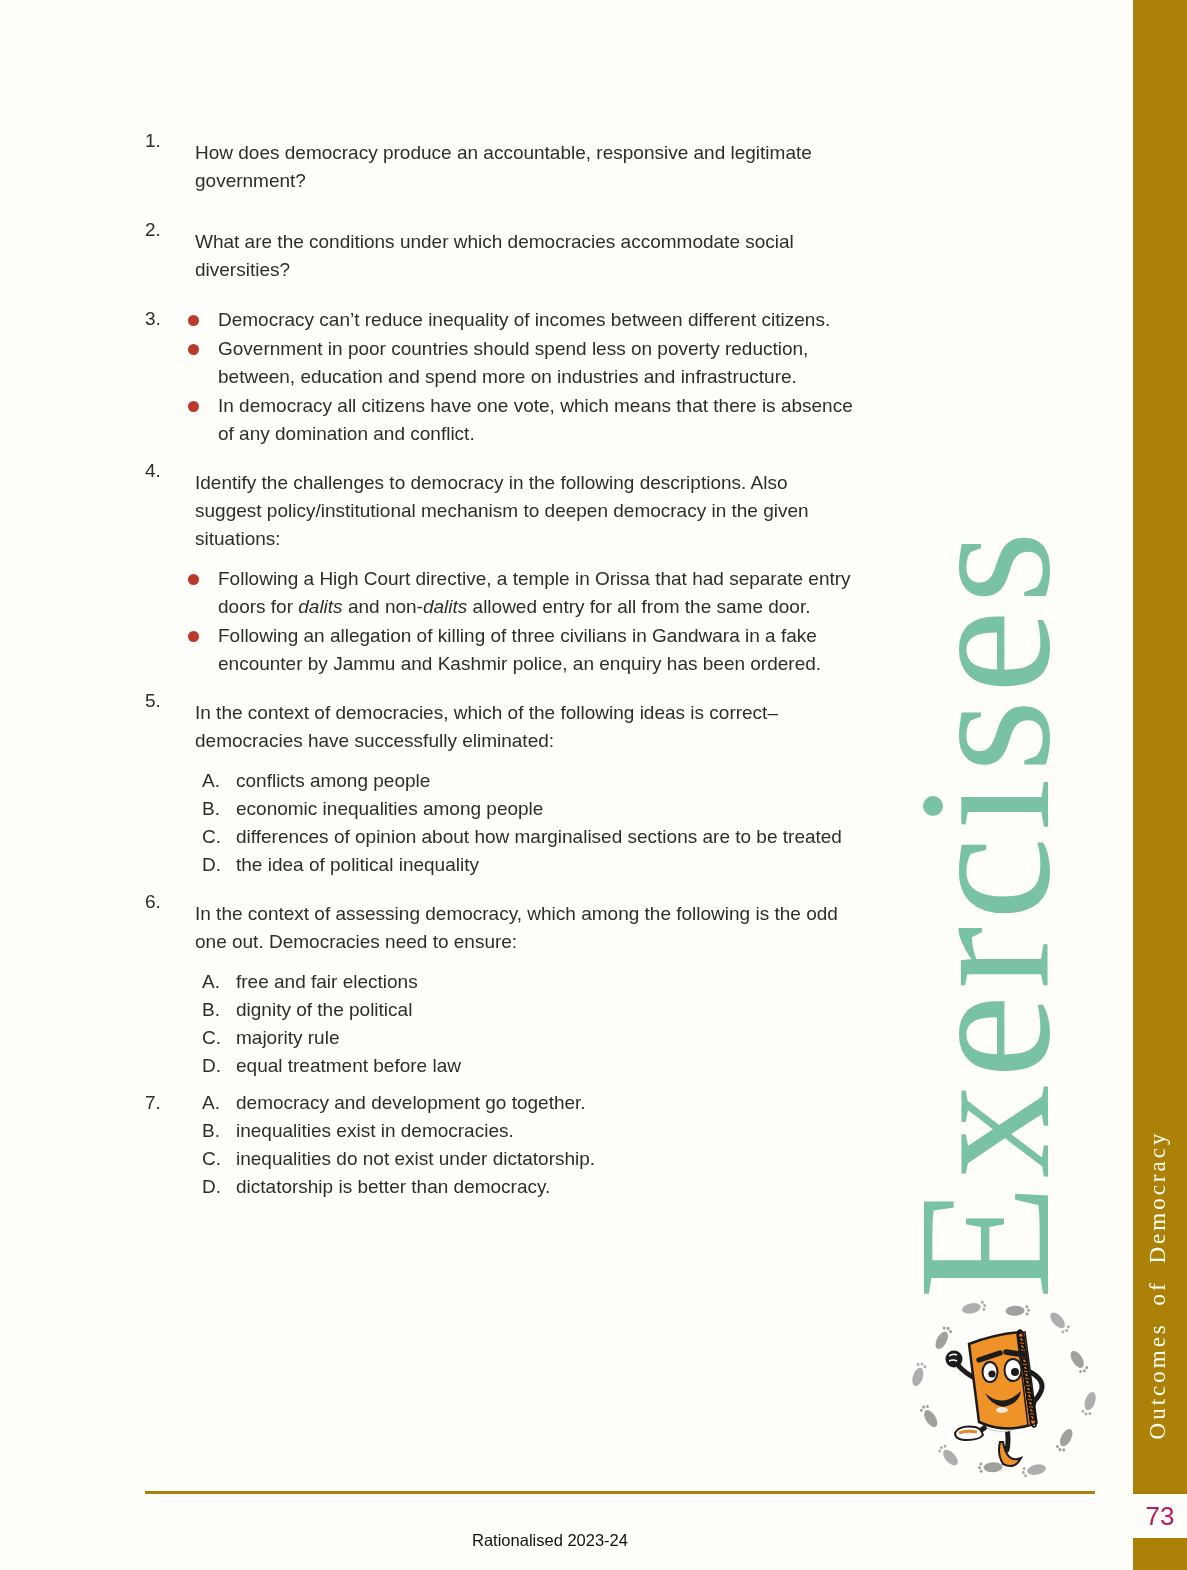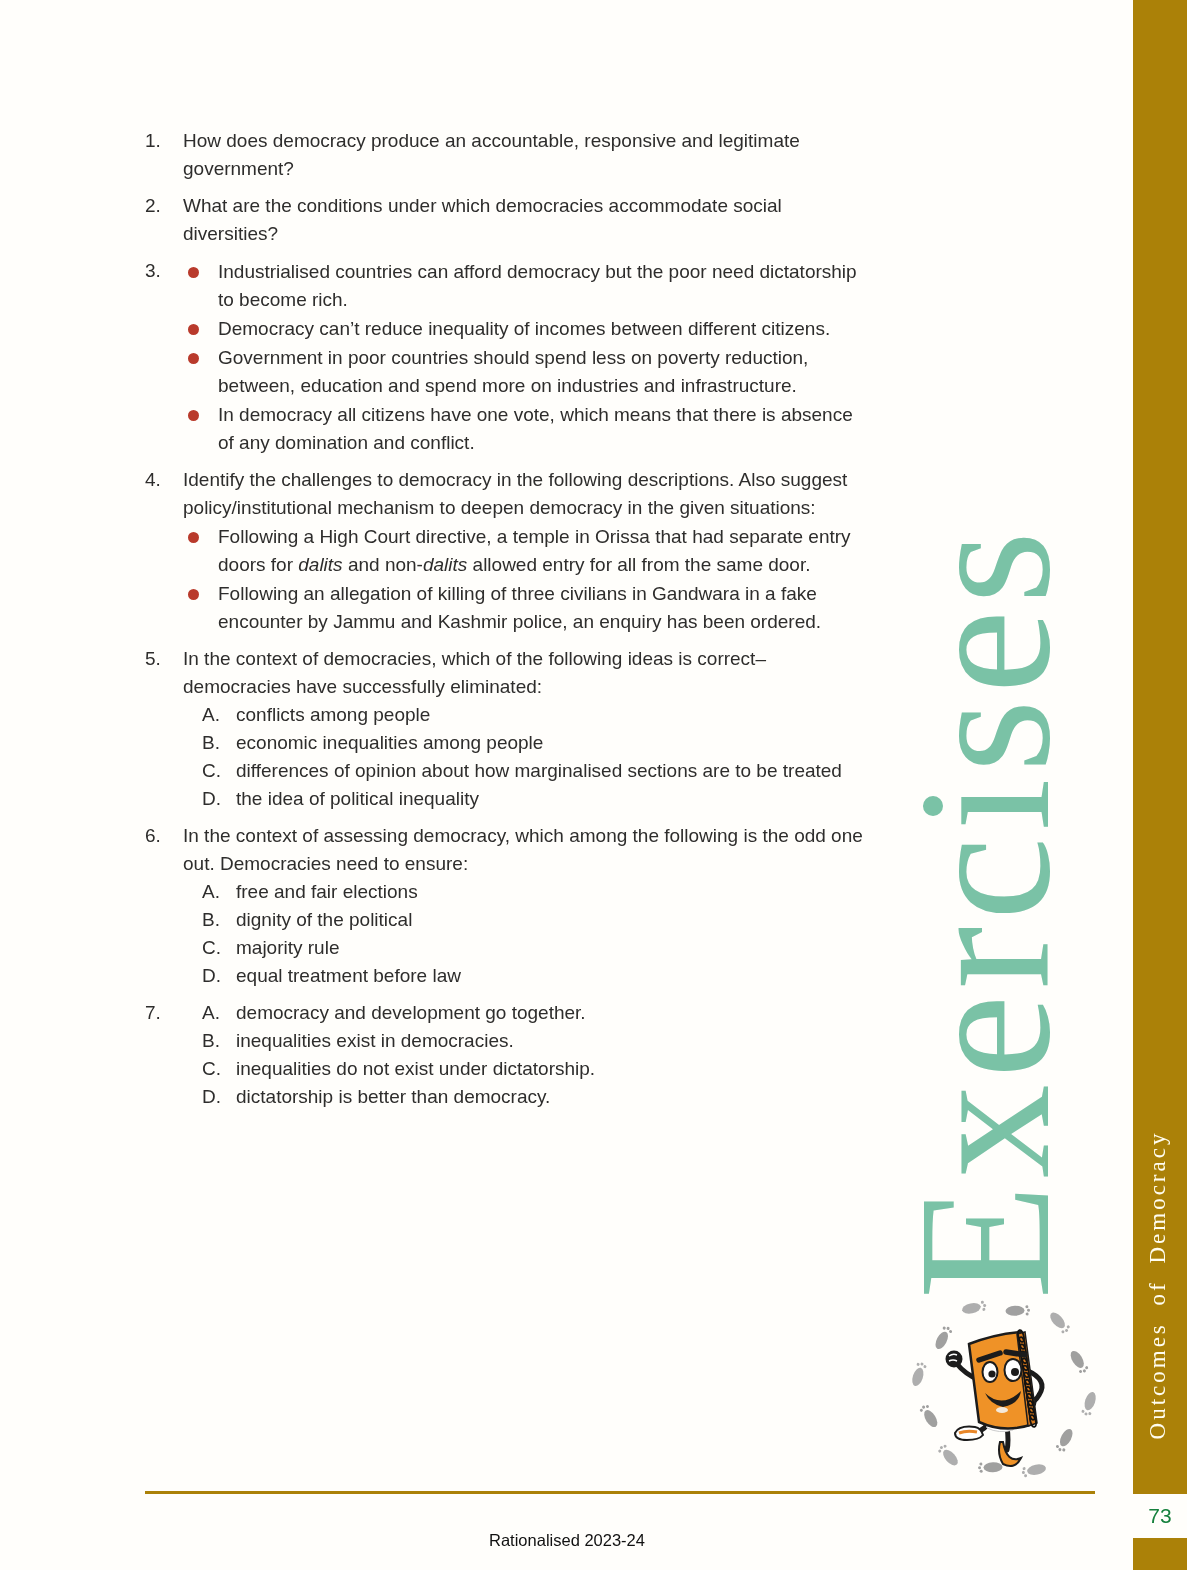--- a/index.html
+++ b/index.html
@@ -12,21 +12,21 @@
   }
 
   
   .content {
     position:absolute; left:145px; top:127px; width:718px;
     font-size:19px; line-height:28px;
   }
   .question { display:flex; margin-bottom:9px; }
   .q-num { width:38px; flex:0 0 38px; }
   .q-body { flex:1; }
-  .q-text { margin:0; }
+  .q-text { margin:12px; }
   .bullet { display:flex; margin-left:5px; margin-top:1px; }
   .dot {
     flex:0 0 11px; width:11px; height:11px; border-radius:50%;
     background:#b93a2b; margin-top:9px; margin-right:19px;
   }
   .b-text { flex:1; }
   .option { display:flex; margin-left:19px; margin-top:0; }
   .o-label { flex:0 0 34px; }
   .o-text { flex:1; }
   i { font-style:italic; }
@@ -49,29 +49,29 @@
     position:absolute; left:958px; top:1270px; width:400px; height:30px;
     transform:rotate(-90deg);
     font-family:"Liberation Serif","DejaVu Serif",serif;
     font-size:23px; line-height:30px; letter-spacing:3px; word-spacing:8px;
     color:#fffdf0; text-align:center; white-space:nowrap;
   }
   .page-number-box {
     position:absolute; right:0; top:1494px; width:54px; height:44px;
     background:#fffefb; display:flex; align-items:center; justify-content:center;
   }
-  .page-number { font-size:21px; color:#15803d; }
+  .page-number { font-size:26px; color:#be185d; }
 
   
   .footer-rule {
     position:absolute; left:145px; top:1491px; width:950px; height:3px;
     background:#ab8108;
   }
   .footer-note {
-    position:absolute; left:17px; top:1531px; width:1100px;
+    position:absolute; left:0; top:1531px; width:1100px;
     text-align:center; font-size:16.5px; color:#111111;
   }
 
   
   .mascot { position:absolute; left:903px; top:1292px; }
 </style>
 </head>
 <body>
 
 <div class="page">
@@ -85,24 +85,20 @@
       </div>
       <div class="question">
         <div class="q-num">2.</div>
         <div class="q-body">
           <p class="q-text">What are the conditions under which democracies accommodate social diversities?</p>
         </div>
       </div>
       <div class="question">
         <div class="q-num">3.</div>
         <div class="q-body">
-          <div class="bullet">
-            <span class="dot" style="background: rgb(185, 58, 43);"></span>
-            <div class="b-text">Industrialised countries can afford democracy but the poor need dictatorship to become rich.</div>
-          </div>
           <div class="bullet">
             <span class="dot" style="background: rgb(185, 58, 43);"></span>
             <div class="b-text">Democracy can’t reduce inequality of incomes between different citizens.</div>
           </div>
           <div class="bullet">
             <span class="dot" style="background: rgb(185, 58, 43);"></span>
             <div class="b-text">Government in poor countries should spend less on poverty reduction, between, education and spend more on industries and infrastructure.</div>
           </div>
           <div class="bullet">
             <span class="dot" style="background: rgb(185, 58, 43);"></span>

